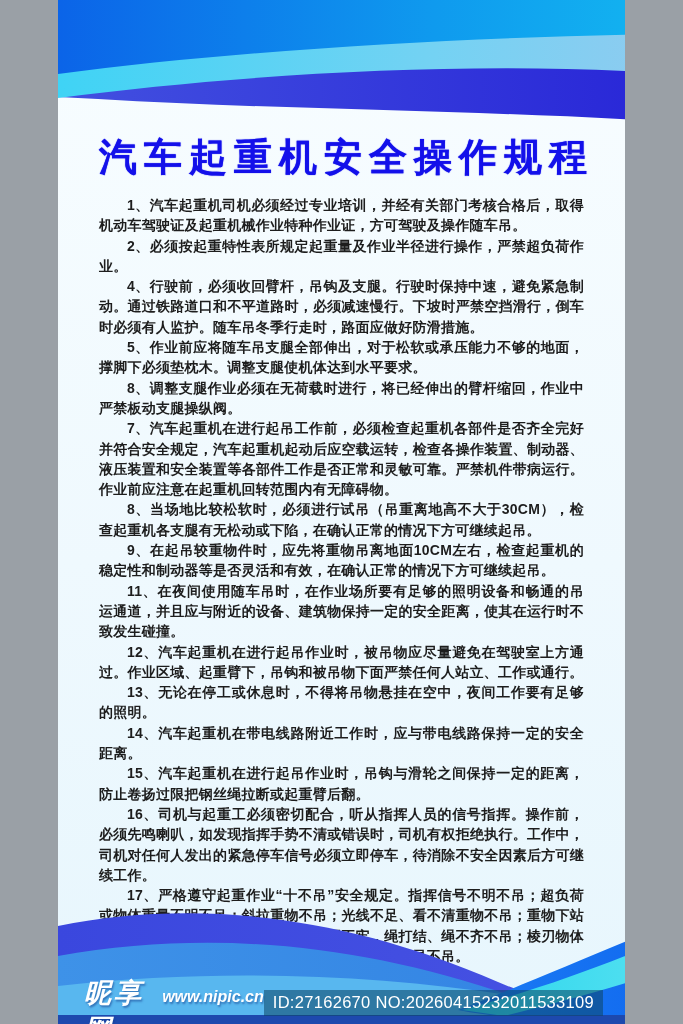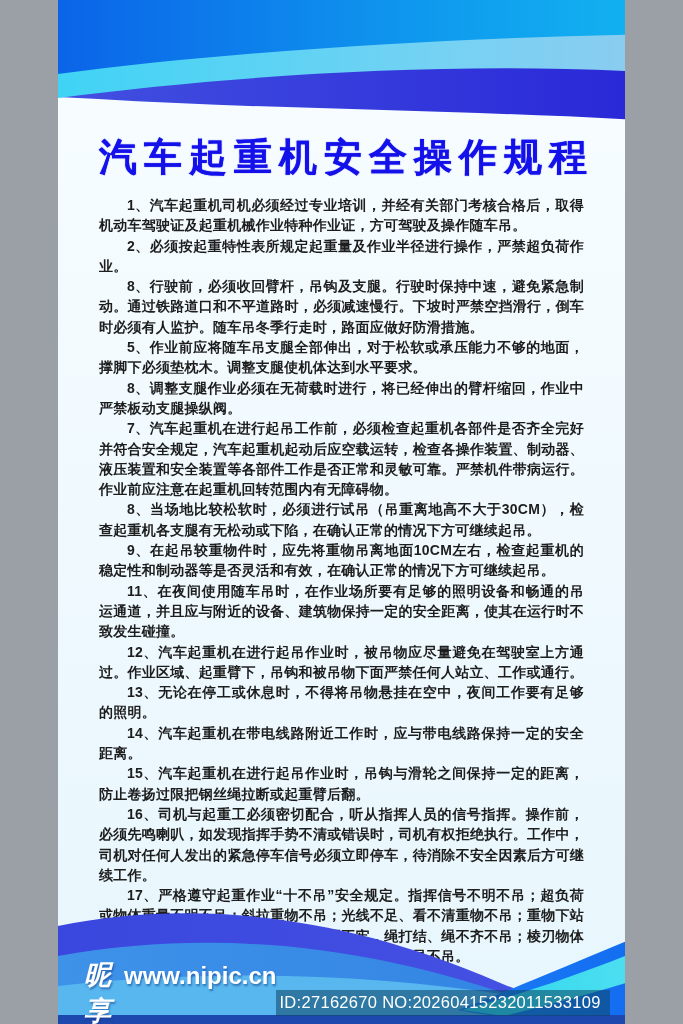--- a/index.html
+++ b/index.html
@@ -53,28 +53,28 @@
     box-sizing:border-box;
     z-index:5;
   }
   .brand{display:flex;align-items:baseline;gap:10px;color:#ffffff;margin-top:32px;}
   .brand .logo{
     font-size:27px;font-weight:900;font-style:italic;
     letter-spacing:3px;
     text-shadow:1px 2px 2px rgba(20,60,140,0.55);
   }
   .brand .url{
-    font-size:24px;font-weight:bold;
+    font-size:16px;font-weight:bold;font-style:italic;
     text-shadow:1px 2px 2px rgba(20,60,140,0.55);
   }
   .id-badge{
     background:rgba(12,70,100,0.55);
     color:#ffffff;
     font-size:16.5px;
-    padding:3px 9px 4px 3px;
+    padding:3px 9px 4px 9px;
     letter-spacing:0.3px;
     white-space:nowrap;
     margin-top:16px;
   }
 </style>
 </head>
 <body>
 
 <div class="poster">
 
@@ -98,21 +98,21 @@
     <path d="M0,0 H683 V128 C500,110 260,112 40,99 L0,97 Z" fill="url(#gRoyalT)"></path>
     <path d="M0,0 H683 V79 C470,58 215,70 0,98 Z" fill="url(#gCyanT)"></path>
     <path d="M0,0 H683 V33 C480,34 210,46 0,74 Z" fill="url(#gBandT)"></path>
   </svg>
 
   <div class="content">
     <h1 class="title">汽车起重机安全操作规程</h1>
     <div class="rules">
       <p>1、汽车起重机司机必须经过专业培训，并经有关部门考核合格后，取得机动车驾驶证及起重机械作业特种作业证，方可驾驶及操作随车吊。</p>
       <p>2、必须按起重特性表所规定起重量及作业半径进行操作，严禁超负荷作业。</p>
-      <p>8、行驶前，必须收回臂杆，吊钩及支腿。行驶时保持中速，避免紧急制动。通过铁路道口和不平道路时，必须减速慢行。下坡时严禁空挡滑行，倒车时必须有人监护。随车吊冬季行走时，路面应做好防滑措施。</p>
+      <p>4、行驶前，必须收回臂杆，吊钩及支腿。行驶时保持中速，避免紧急制动。通过铁路道口和不平道路时，必须减速慢行。下坡时严禁空挡滑行，倒车时必须有人监护。随车吊冬季行走时，路面应做好防滑措施。</p>
       <p>5、作业前应将随车吊支腿全部伸出，对于松软或承压能力不够的地面，撑脚下必须垫枕木。调整支腿使机体达到水平要求。</p>
       <p>8、调整支腿作业必须在无荷载时进行，将已经伸出的臂杆缩回，作业中严禁板动支腿操纵阀。</p>
       <p>7、汽车起重机在进行起吊工作前，必须检查起重机各部件是否齐全完好并符合安全规定，汽车起重机起动后应空载运转，检查各操作装置、制动器、液压装置和安全装置等各部件工作是否正常和灵敏可靠。严禁机件带病运行。作业前应注意在起重机回转范围内有无障碍物。</p>
       <p>8、当场地比较松软时，必须进行试吊（吊重离地高不大于30CM），检查起重机各支腿有无松动或下陷，在确认正常的情况下方可继续起吊。</p>
       <p>9、在起吊较重物件时，应先将重物吊离地面10CM左右，检查起重机的稳定性和制动器等是否灵活和有效，在确认正常的情况下方可继续起吊。</p>
       <p>11、在夜间使用随车吊时，在作业场所要有足够的照明设备和畅通的吊运通道，并且应与附近的设备、建筑物保持一定的安全距离，使其在运行时不致发生碰撞。</p>
       <p>12、汽车起重机在进行起吊作业时，被吊物应尽量避免在驾驶室上方通过。作业区域、起重臂下，吊钩和被吊物下面严禁任何人站立、工作或通行。</p>
       <p>13、无论在停工或休息时，不得将吊物悬挂在空中，夜间工作要有足够的照明。</p>
       <p>14、汽车起重机在带电线路附近工作时，应与带电线路保持一定的安全距离。</p>
       <p>15、汽车起重机在进行起吊作业时，吊钩与滑轮之间保持一定的距离，防止卷扬过限把钢丝绳拉断或起重臂后翻。</p>

